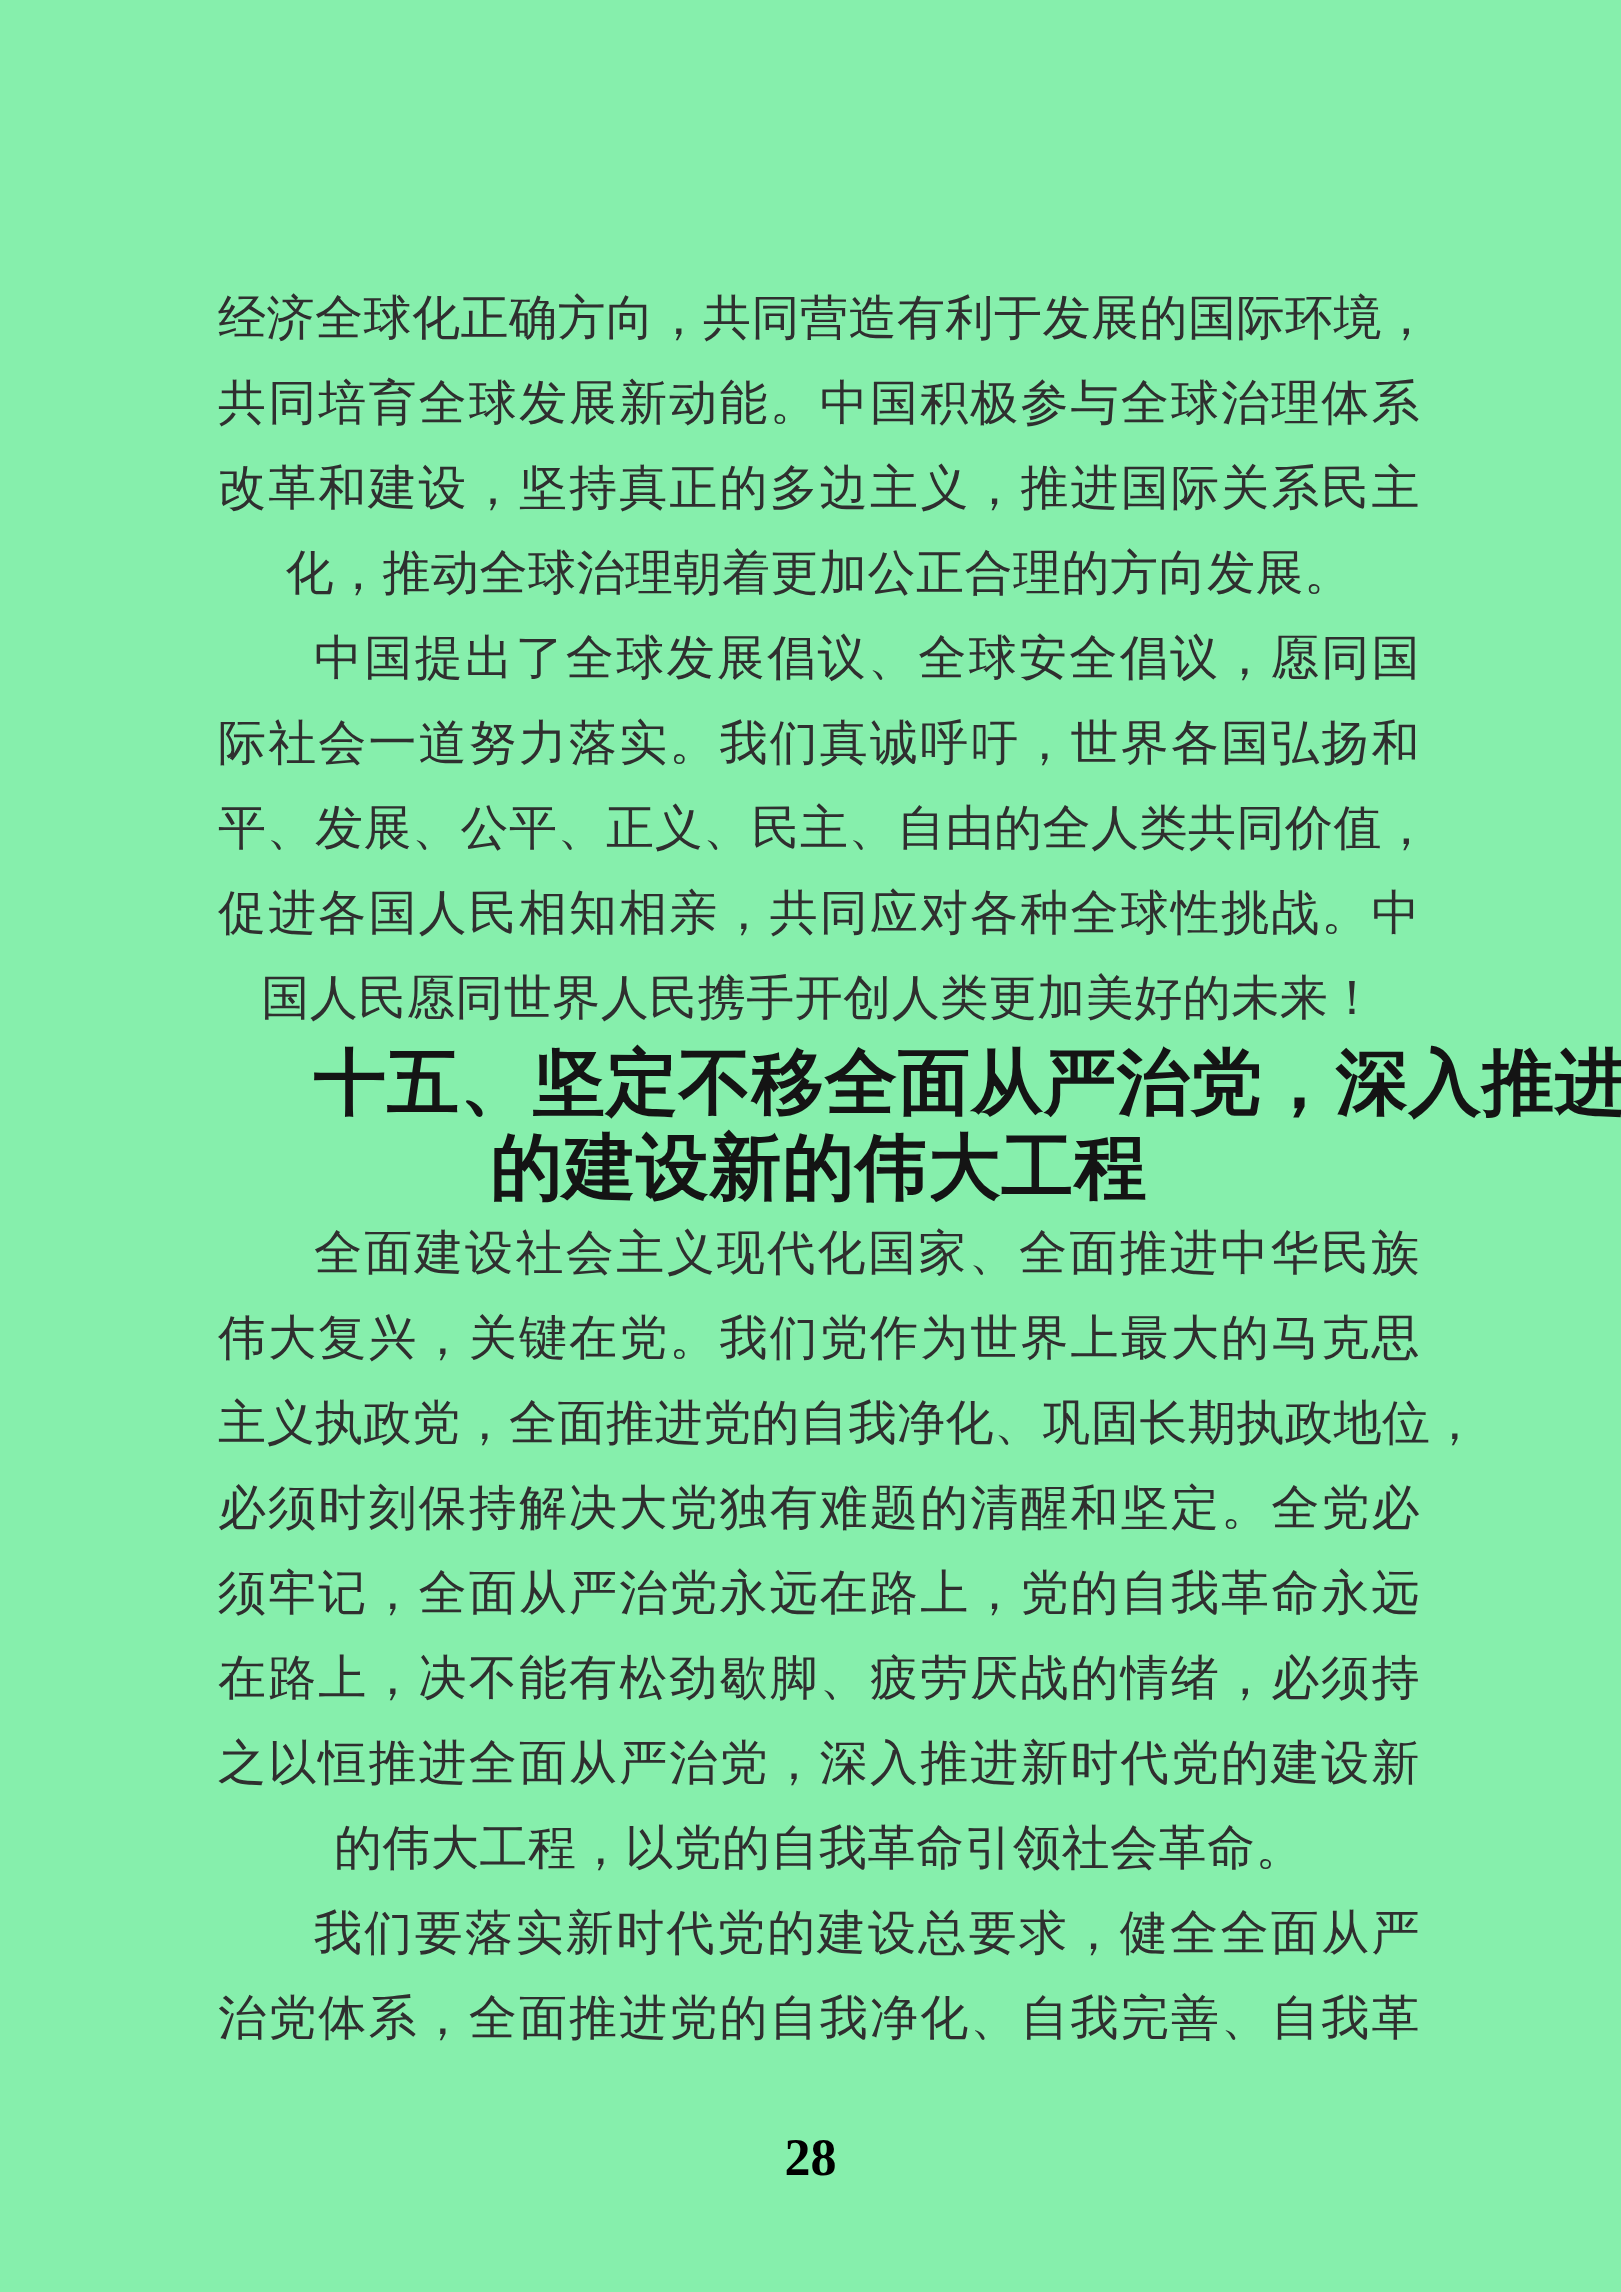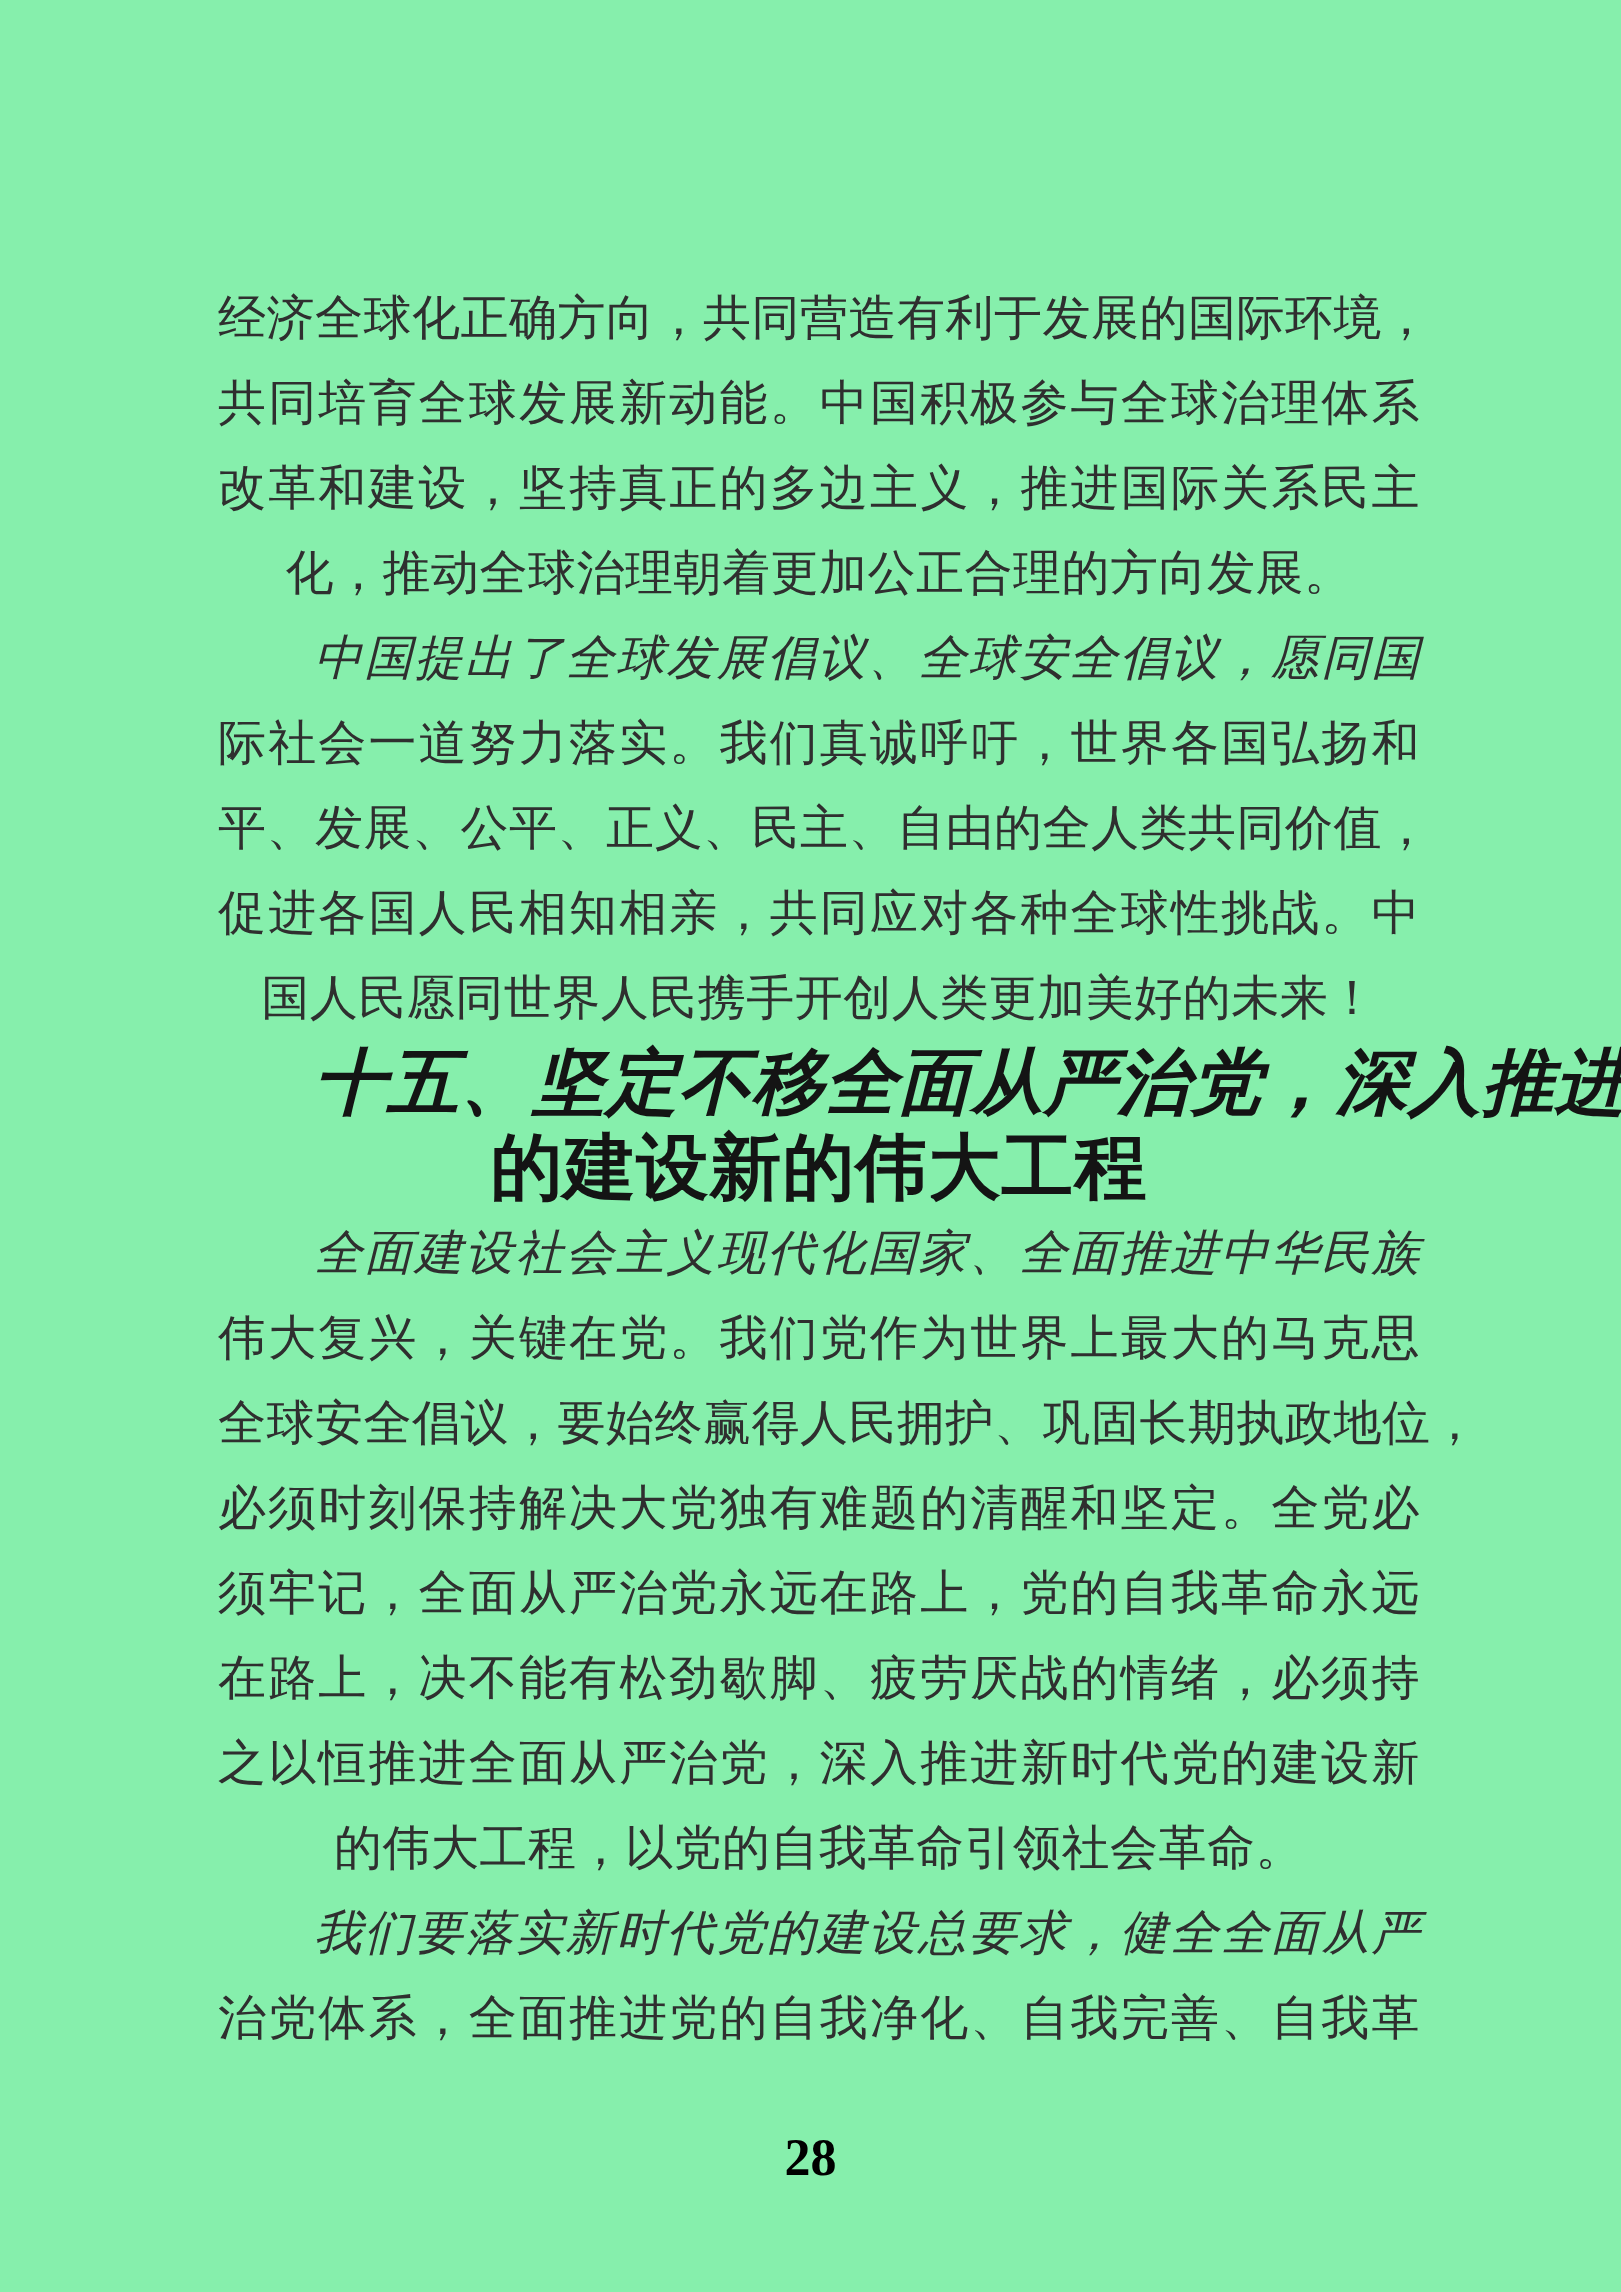--- a/index.html
+++ b/index.html
@@ -32,21 +32,20 @@
     text-align: center;
   }
   
   .line.just {
     text-align: justify;
     text-align-last: justify;
   }
   
   .line.indent {
     text-indent: 96px;
-    font-style: italic;
   }
   .para {
     margin: 0;
     padding: 0;
   }
   .heading {
     margin: 0;
     padding: 0;
     font-weight: bold;
     font-family: "Liberation Sans", "DejaVu Sans", sans-serif;
@@ -91,21 +90,21 @@
     </div>
 
     <h2 class="heading">
       <div class="line indent">十五、坚定不移全面从严治党，深入推进新时代党</div>
       <div class="line">的建设新的伟大工程</div>
     </h2>
 
     <div class="para">
       <div class="line just indent">全面建设社会主义现代化国家、全面推进中华民族</div>
       <div class="line just">伟大复兴，关键在党。我们党作为世界上最大的马克思</div>
-      <div class="line just">全球安全倡议，要始终赢得人民拥护、巩固长期执政地位，</div>
+      <div class="line just">主义执政党，全面推进党的自我净化、巩固长期执政地位，</div>
       <div class="line just">必须时刻保持解决大党独有难题的清醒和坚定。全党必</div>
       <div class="line just">须牢记，全面从严治党永远在路上，党的自我革命永远</div>
       <div class="line just">在路上，决不能有松劲歇脚、疲劳厌战的情绪，必须持</div>
       <div class="line just">之以恒推进全面从严治党，深入推进新时代党的建设新</div>
       <div class="line">的伟大工程，以党的自我革命引领社会革命。</div>
     </div>
 
     <div class="para">
       <div class="line just indent">我们要落实新时代党的建设总要求，健全全面从严</div>
       <div class="line just">治党体系，全面推进党的自我净化、自我完善、自我革</div>

